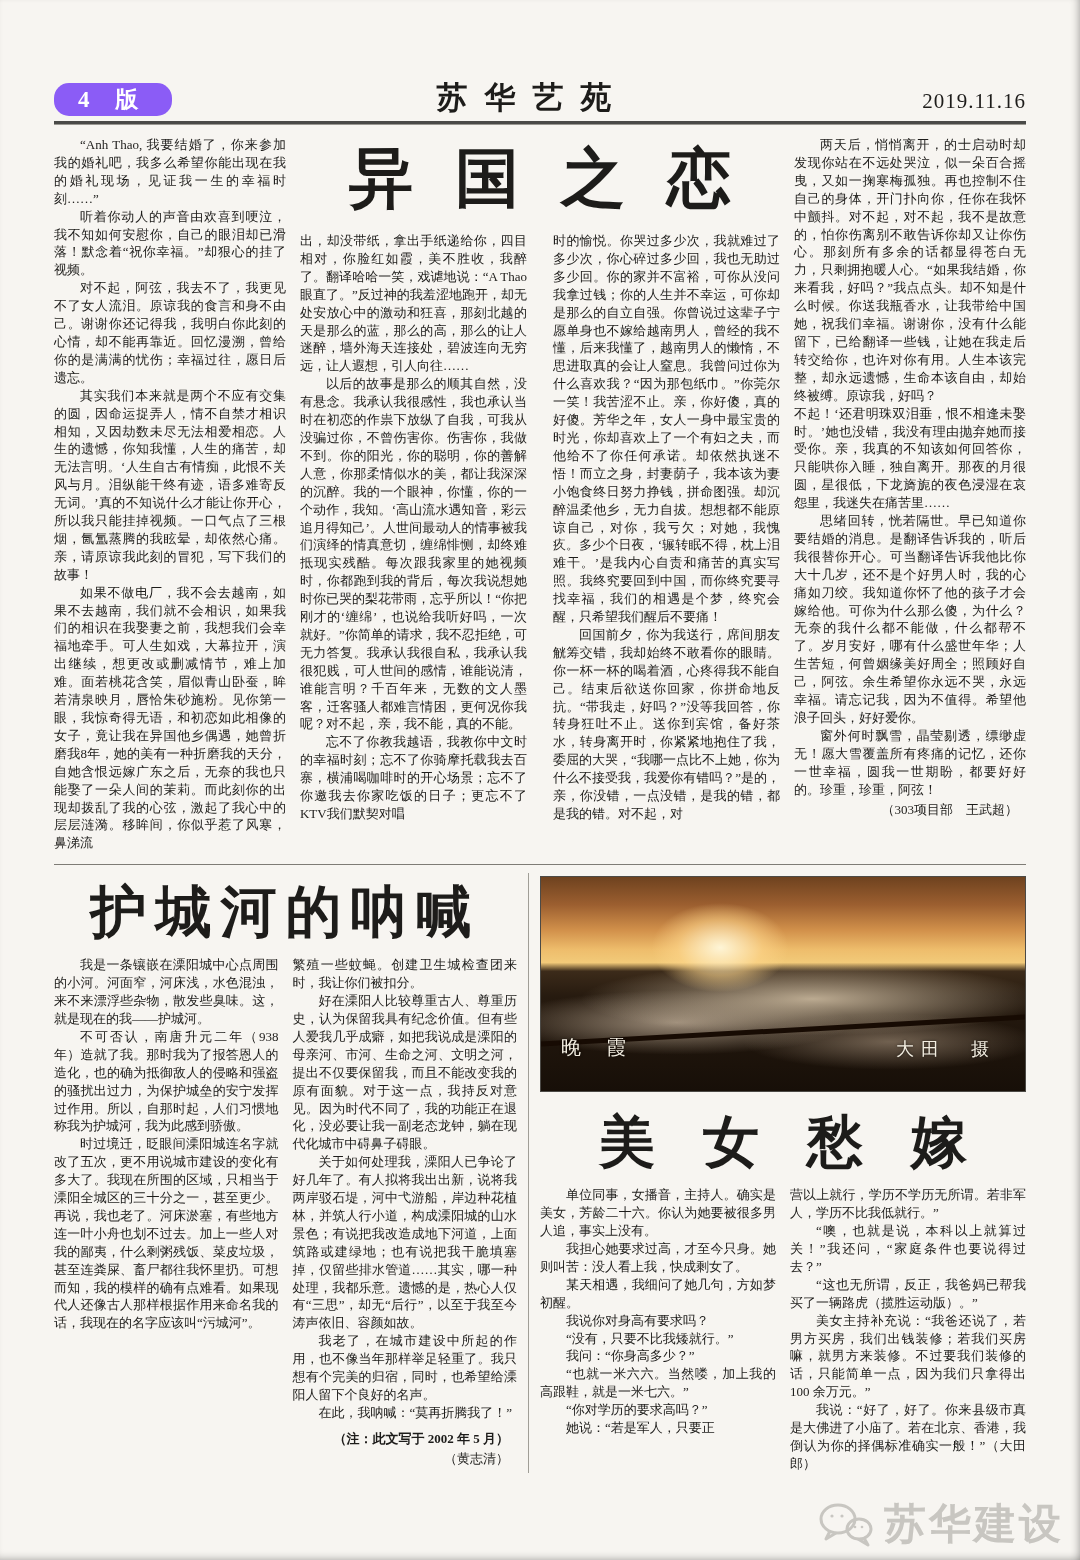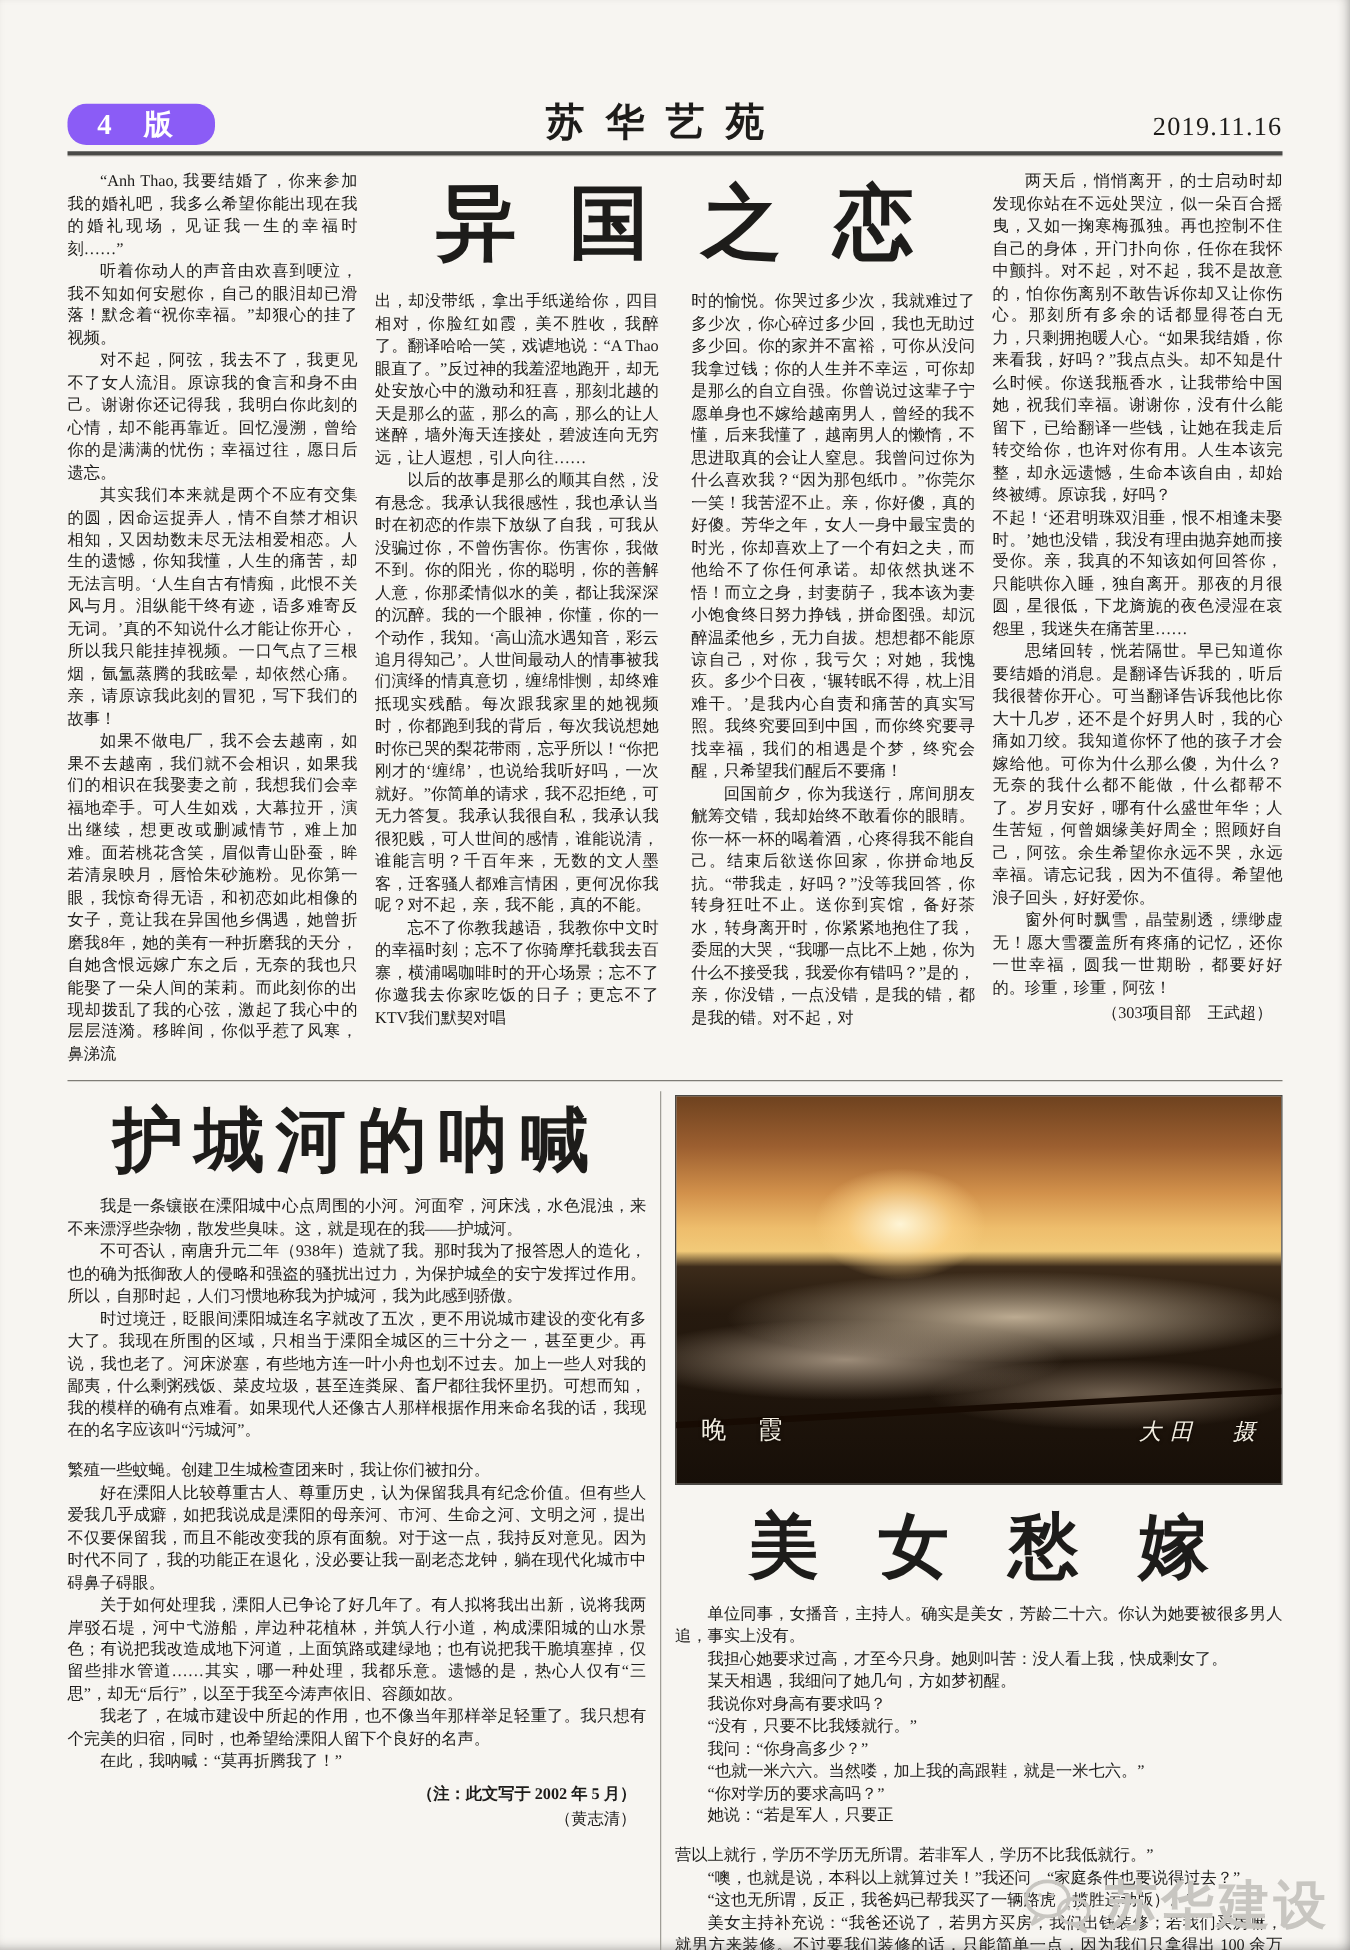--- a/index.html
+++ b/index.html
@@ -40,45 +40,45 @@
   .midcols { display:flex; gap:26px; flex:1; }
   .midcols .col { flex:1; min-width:0; }
 
   .rule-single { border-top:1.5px solid #7e7c76; margin:12px 0 8px; }
 
   
   .bottom { display:flex; }
   .b-left { width:474px; padding-right:11px; }
   .vdiv { width:1px; background:#a09e97; }
   .b-right { flex:1; padding-left:11px; display:flex; flex-direction:column; }
-  .twocol { display:flex; gap:14px;flex-direction:column; }
+  .twocol { display:flex; gap:14px; }
   .twocol .col { flex:1; min-width:0; }
   .title-moat {
     font-family:"Liberation Sans","DejaVu Sans",sans-serif;
     margin:8px 0 13px; text-align:center; font-weight:bold; font-size:56px; line-height:62px;
     letter-spacing:9px; white-space:nowrap;
   }
   .title-beauty {
     margin:12px 0 12px; text-align:center; font-weight:900; font-size:56px; line-height:64px;
     letter-spacing:48px; padding-left:48px; white-space:nowrap;
   }
 
   
-  .photo { position:relative; height:312px; margin:3px 0 6px; border:1px solid #4c4a46; overflow:hidden;
+  .photo { position:relative; height:216px; margin:3px 0 6px; border:1px solid #4c4a46; overflow:hidden;
     background:
       radial-gradient(ellipse 95px 62px at 37% 33%, rgba(255,248,220,.95), rgba(255,215,140,.55) 45%, rgba(255,200,120,0) 72%),
       radial-gradient(ellipse 330px 52px at 56% 57%, rgba(214,196,168,.85), rgba(214,196,168,0) 70%),
       radial-gradient(ellipse 250px 46px at 28% 68%, rgba(196,178,156,.75), rgba(196,178,156,0) 70%),
       radial-gradient(ellipse 210px 40px at 72% 77%, rgba(168,148,126,.6), rgba(168,148,126,0) 70%),
       linear-gradient(180deg,#6e421f 0%, #9c5f30 13%, #d2914b 25%, #eebd6c 34%, #f2ca79 40%, #3c2b1a 44%, #261a0f 56%, #170f08 100%);
   }
   .rail { position:absolute; left:-4%; right:-4%; bottom:58px; height:5px; background:#170b03; transform:rotate(-3.2deg); }
   .cap { position:absolute; bottom:30px; color:#f4efe2; font-size:20px; letter-spacing:10px; text-shadow:0 0 3px rgba(0,0,0,.7); }
   .cap.l { left:20px; }
-  .cap.r { right:14px; font-size:18px; letter-spacing:7px;font-style:italic; }
+  .cap.r { right:29px; font-size:18px; letter-spacing:7px; }
 
   
   .wm { position:absolute; right:16px; bottom:8px; display:flex; align-items:center; gap:8px;
     color:#c8c6c1; font-family:"Liberation Sans","DejaVu Sans",sans-serif;
     font-size:42px; font-weight:bold; letter-spacing:3px; }
   .wm svg { display:block; }
 </style>
 </head>
 <body>
 

